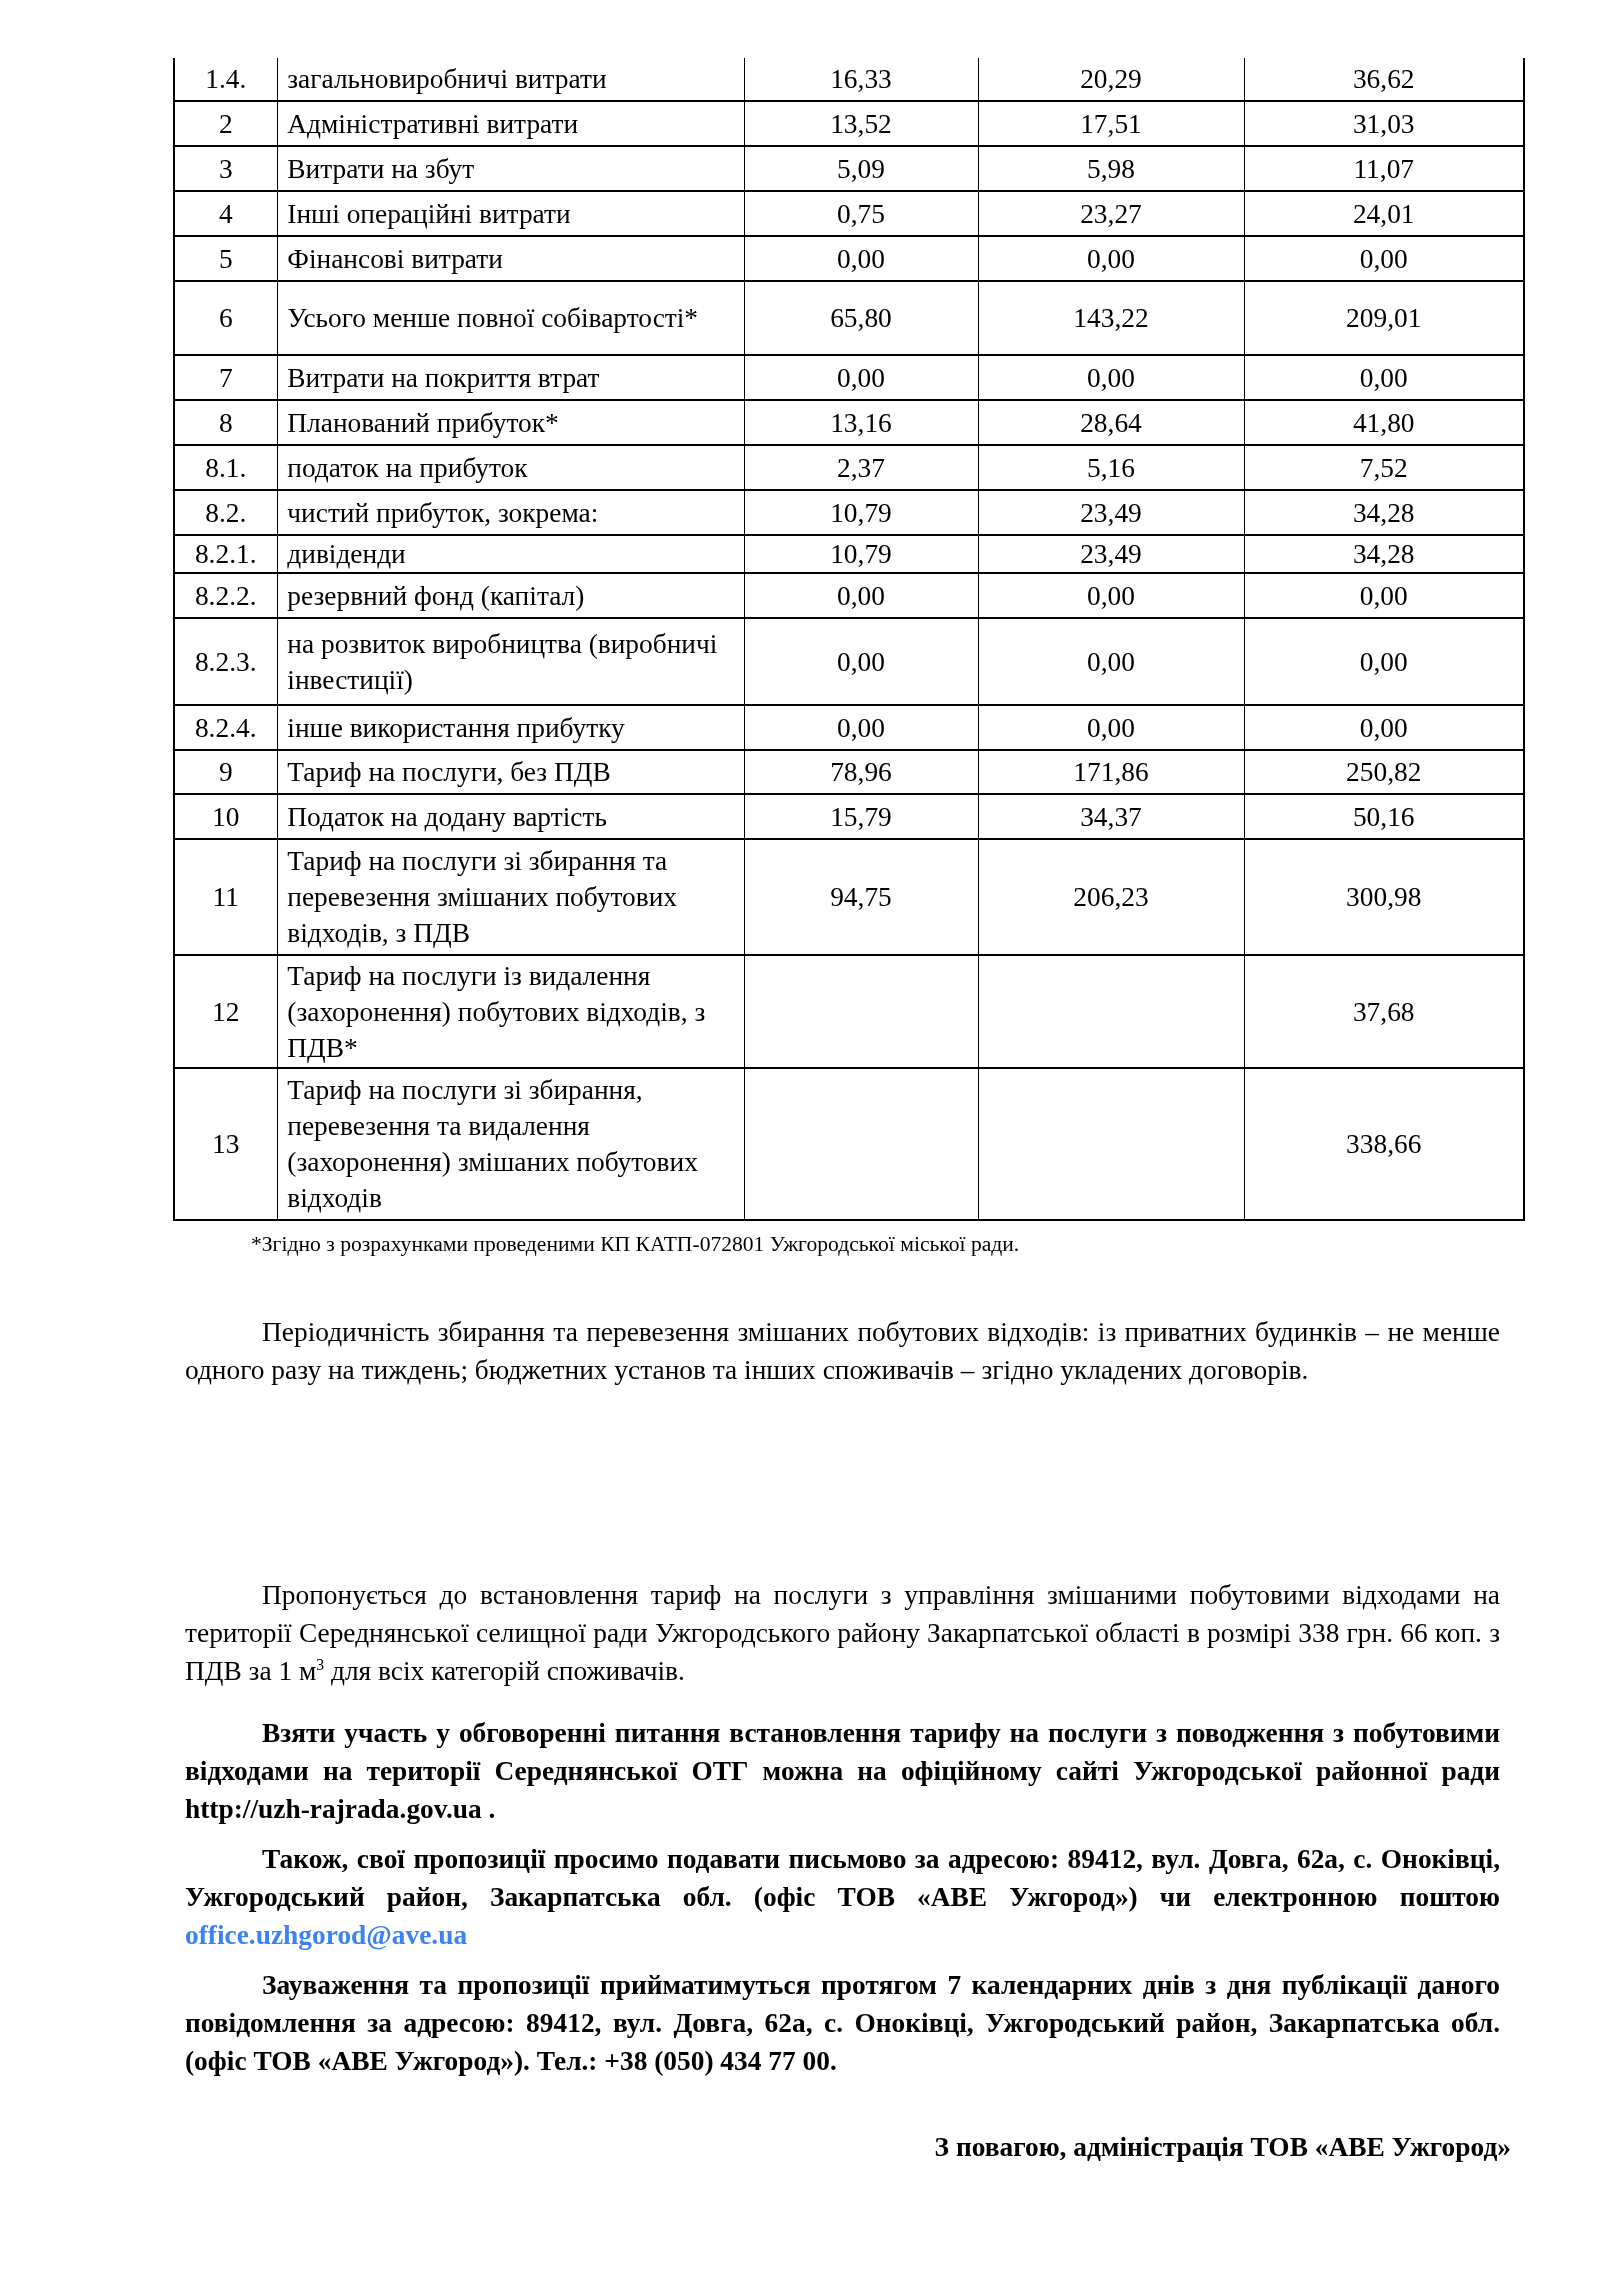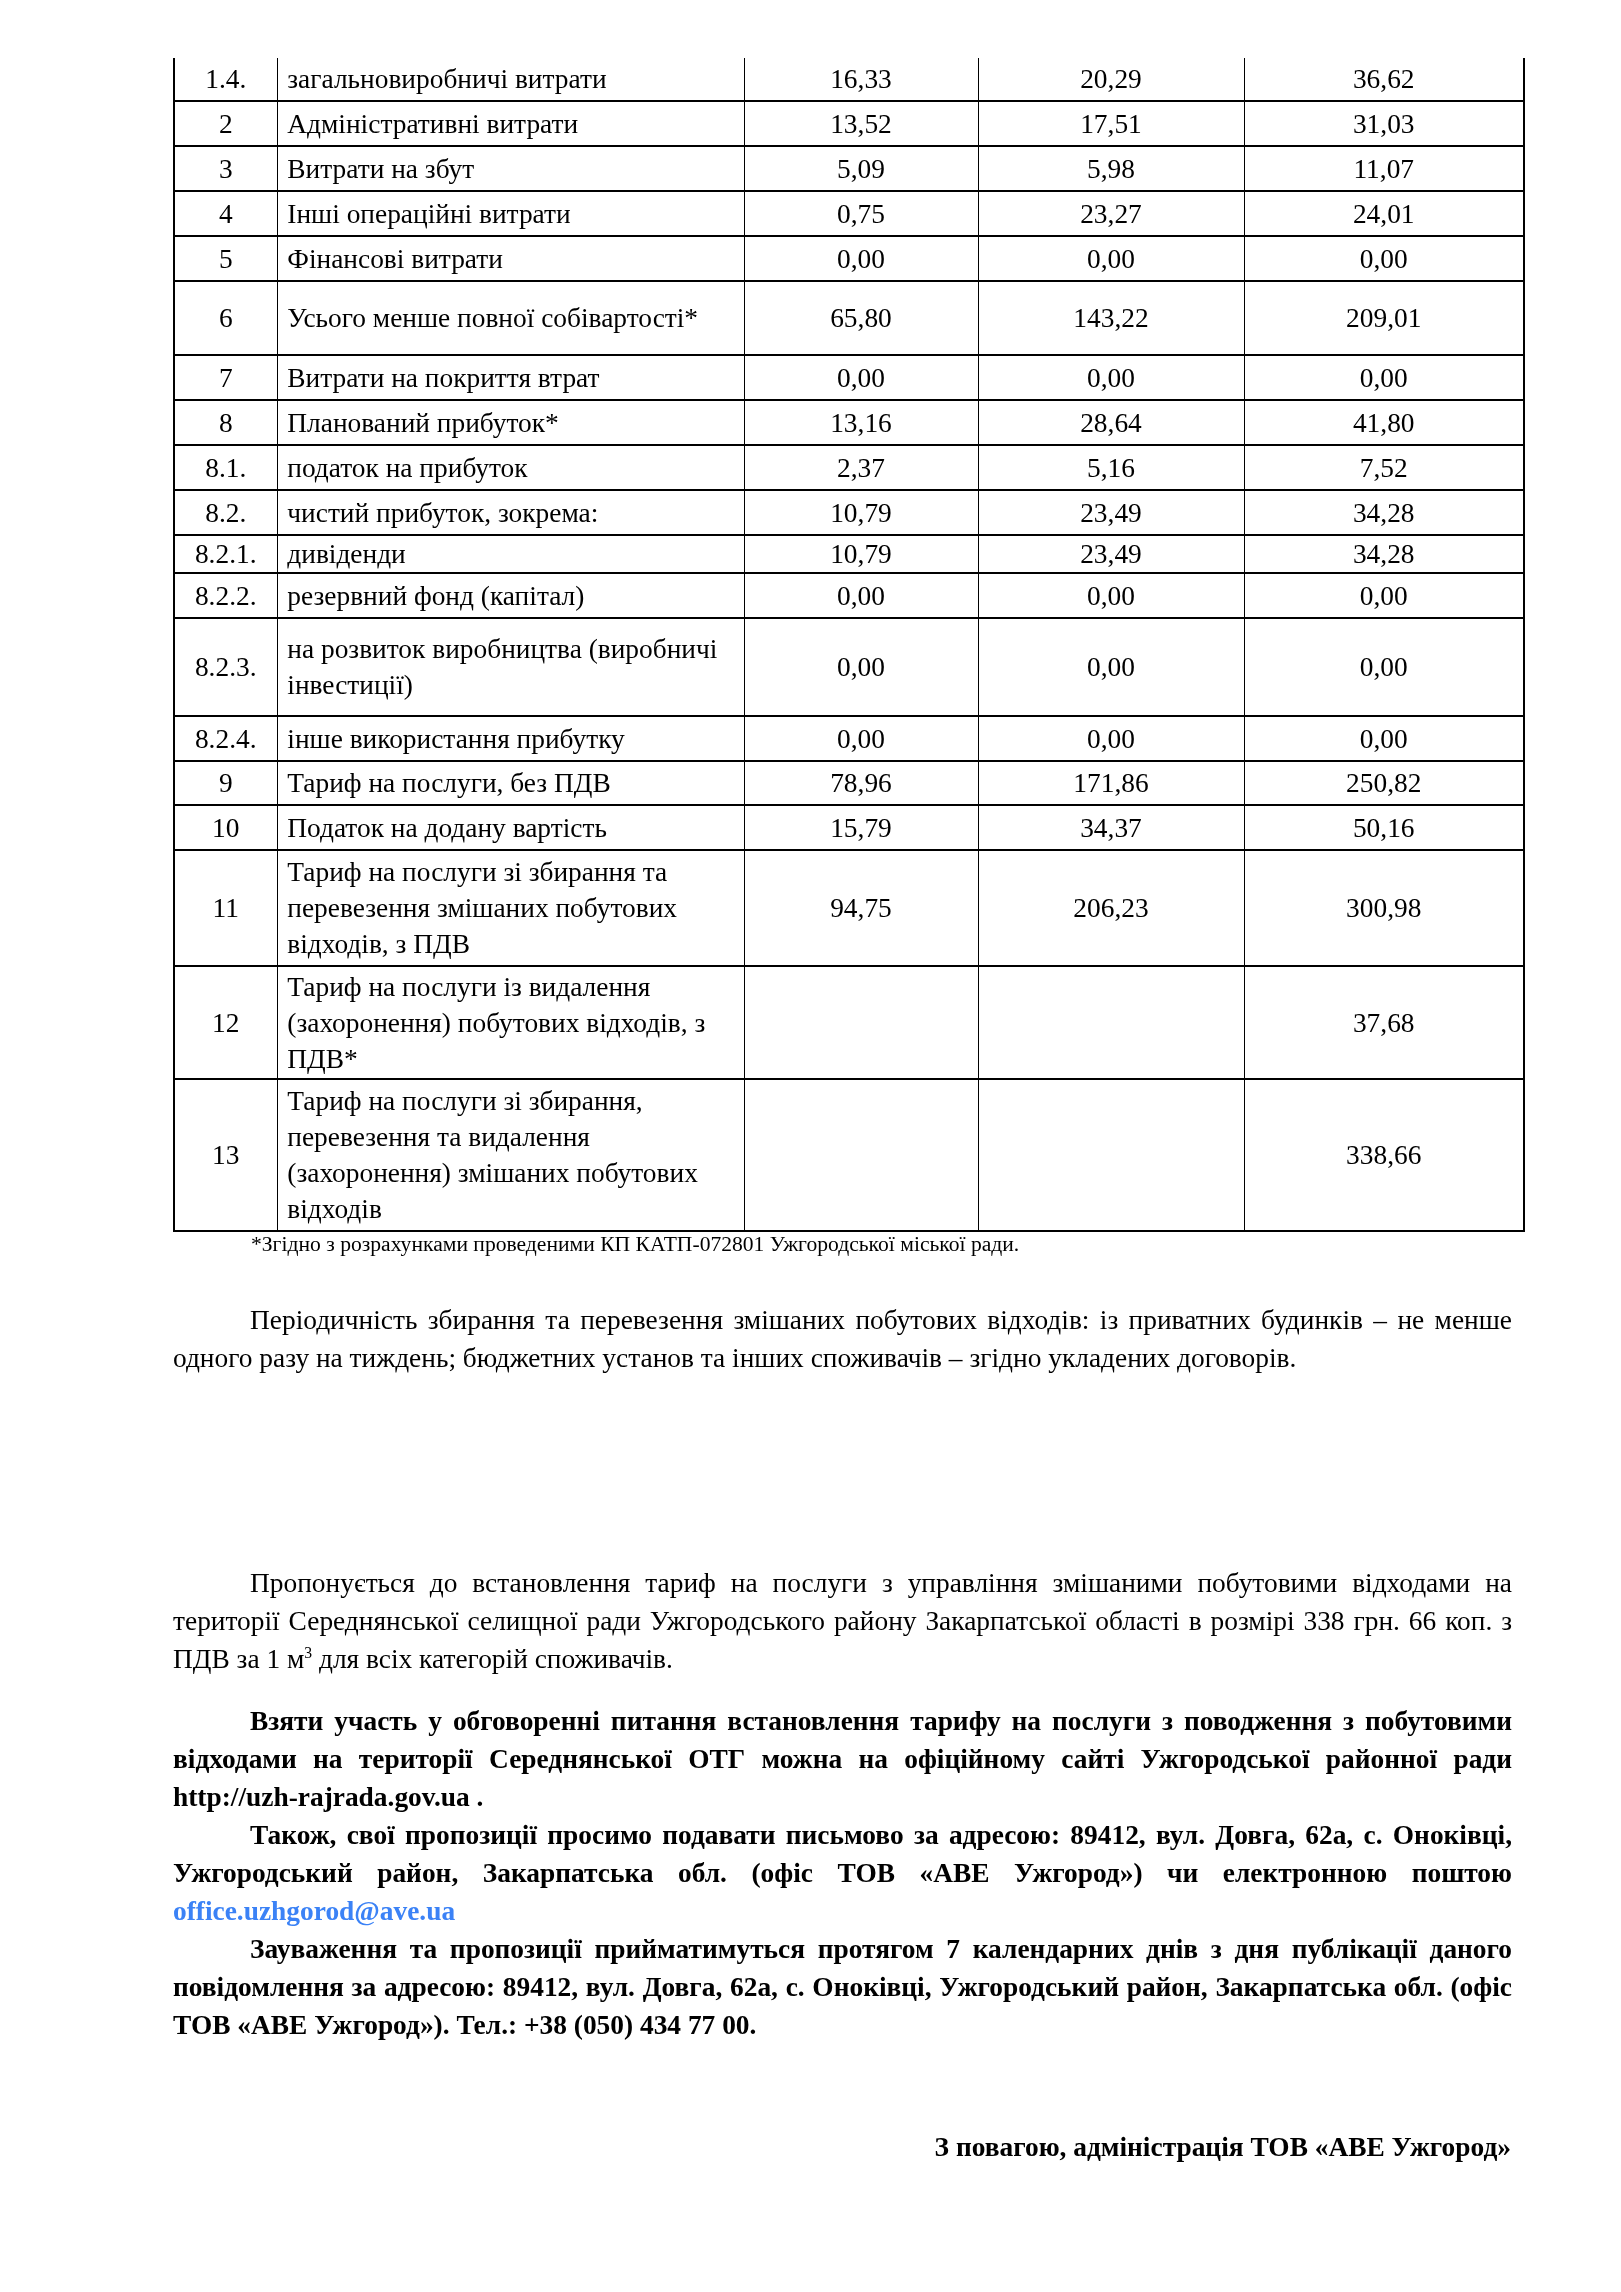--- a/index.html
+++ b/index.html
@@ -24,21 +24,21 @@
   .tbl td.lbl { text-align: left; padding-left: 9.8px; }
   .tbl td.num { white-space: nowrap; }
   .footnote {
     position: absolute; left: 251px; top: 1231px;
     font-size: 21.6px; line-height: 27.4px; white-space: nowrap;
   }
   .text {
     position: absolute; left: 173px; width: 1339px;
     font-size: 27.4px; line-height: 38px; text-align: justify;
   }
-  .text p { margin: 0; text-indent: 77px; }
+  .text p { margin: 12px; text-indent: 77px; }
   .bold { font-weight: bold; }
   .email { color: #3b82f6; }
   .sig {
     position: absolute; right: 110px; top: 2129px;
     font-size: 27.4px; line-height: 37px; font-weight: bold; white-space: nowrap;
   }
   sup { font-size: 15.7px; line-height: 0; }
 </style>
 </head>
 <body>
@@ -129,21 +129,21 @@
         <td class="num">23,49</td>
         <td class="num">34,28</td>
       </tr>
       <tr style="height: 45px; padding-left: 41px;">
         <td>8.2.2.</td>
         <td class="lbl">резервний фонд (капітал)</td>
         <td class="num">0,00</td>
         <td class="num">0,00</td>
         <td class="num">0,00</td>
       </tr>
-      <tr style="height: 98px;">
+      <tr style="height: 87px;">
         <td>8.2.3.</td>
         <td class="lbl">на розвиток виробництва (виробничі інвестиції)</td>
         <td class="num">0,00</td>
         <td class="num">0,00</td>
         <td class="num">0,00</td>
       </tr>
       <tr style="height: 45px;">
         <td>8.2.4.</td>
         <td class="lbl">інше використання прибутку</td>
         <td class="num">0,00</td>

